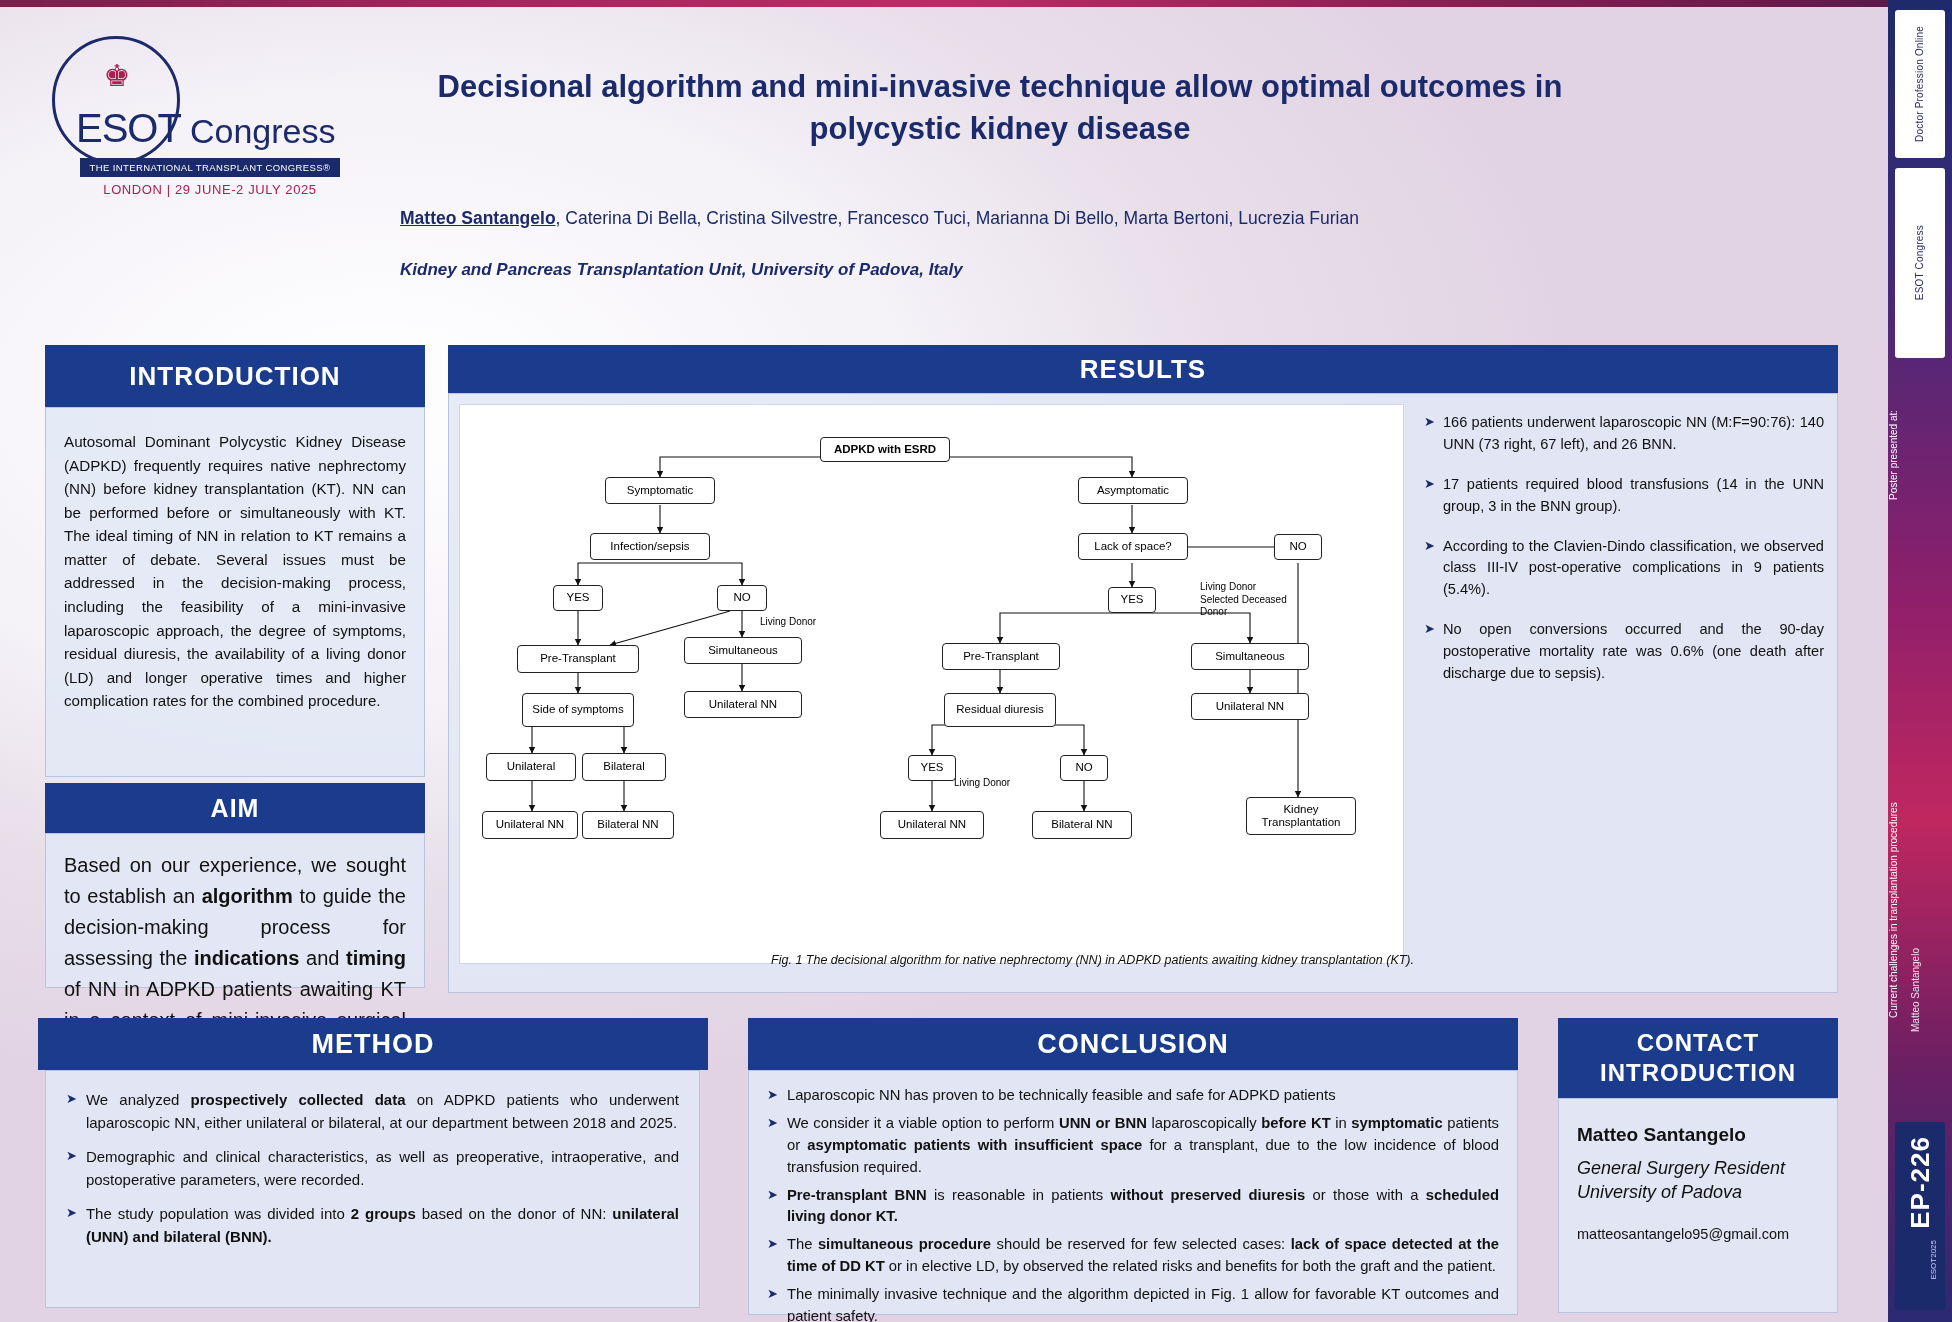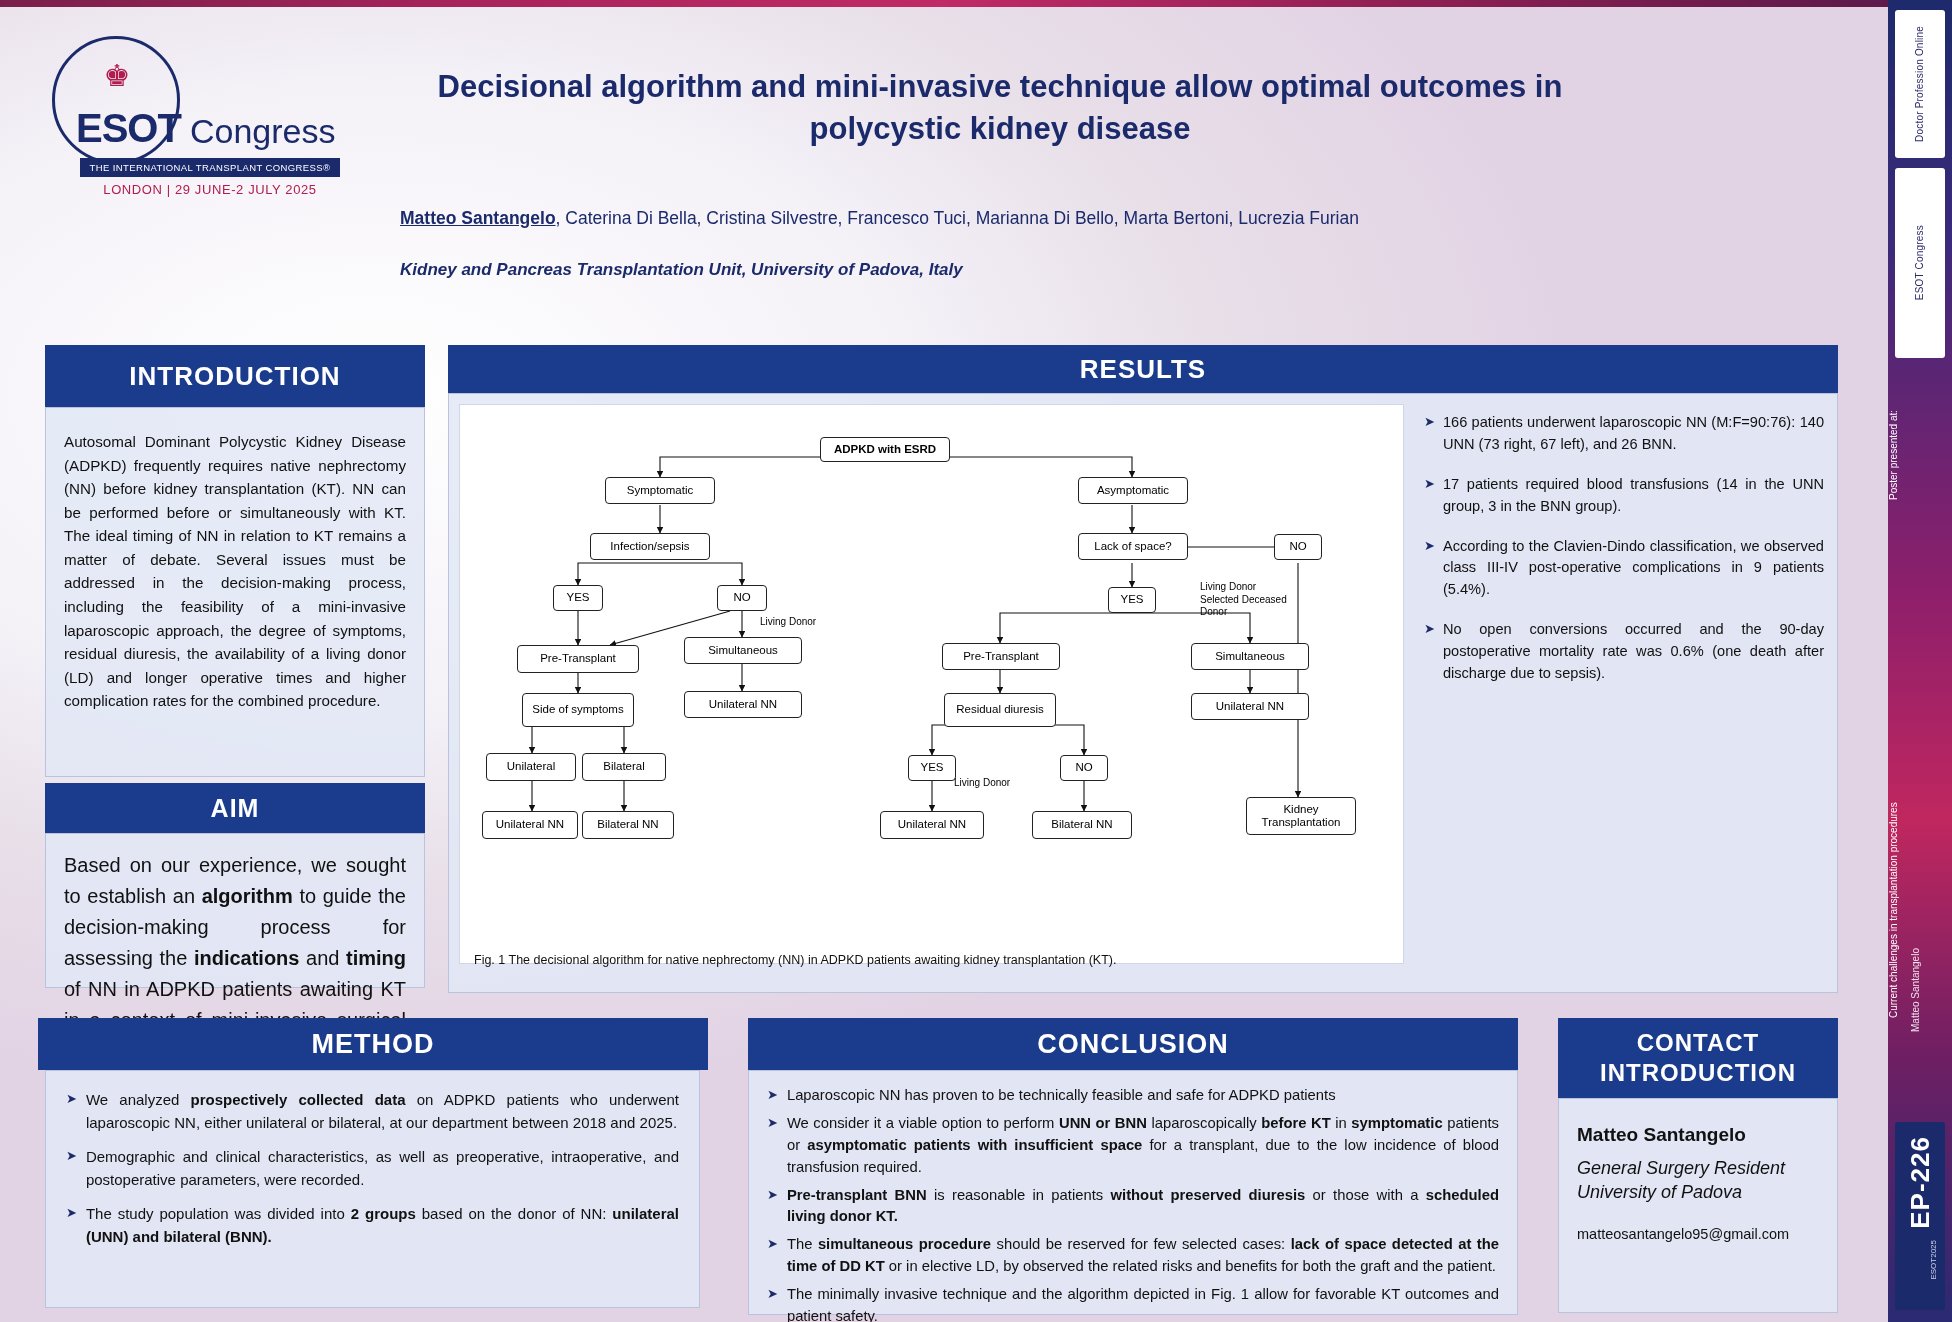--- a/index.html
+++ b/index.html
@@ -67,21 +67,21 @@
     position:absolute; left:12px; top:6px; width:128px; height:128px;
     border:3px solid #1b2a6b; border-radius:50%;
     background:transparent;
   }
   #logo .crown {
     position:absolute; left:48px; top:28px; width:58px; height:36px;
     color:#b01c4e; font-size:30px; text-align:center; line-height:36px;
   }
   #logo .esot {
     position:absolute; left:36px; top:76px;
-    font-size:40px; font-weight:bold; color:#1b2a6b; letter-spacing:-1px;
+    font-size:40px; font-weight:normal; color:#1b2a6b; letter-spacing:-1px;
   }
   #logo .congress {
     position:absolute; left:150px; top:82px;
     font-size:34px; color:#1b2a6b; font-weight:300;
   }
   #logo .tagline {
     position:absolute; left:40px; top:128px; width:260px;
     font-size:9.5px; color:#ffffff; background:#1b2a6b;
     padding:4px 6px; text-align:center; letter-spacing:.4px;
   }
@@ -122,21 +122,21 @@
   #intro-body { position:absolute; left:45px; top:407px; width:380px; height:370px; padding:22px 18px; font-size:15.2px; color:#111; line-height:1.55; text-align:justify; }
 
   
   #aim-head { position:absolute; left:45px; top:783px; width:380px; height:50px; font-size:25px; }
   #aim-body { position:absolute; left:45px; top:833px; width:380px; height:155px; padding:16px 18px; font-size:20px; color:#111; line-height:1.55; text-align:justify; }
 
   
   #res-head { position:absolute; left:448px; top:345px; width:1390px; height:48px; font-size:26px; }
   #res-body { position:absolute; left:448px; top:393px; width:1390px; height:600px; background:rgba(226,232,246,0.85); border:1px solid #b9c3de; }
   #fig-wrap { position:absolute; left:10px; top:10px; width:945px; height:560px; background:#ffffff; border:1px solid #cfd6e6; }
-  #fig-caption { position:absolute; left:14px; top:548px; width:940px; font-size:12.5px; color:#111; }
+  #fig-caption { position:absolute; left:14px; top:548px; width:940px; font-size:12.5px; font-style:italic; color:#111;text-align:right; }
   #res-bullets { position:absolute; left:975px; top:18px; width:400px; font-size:14.6px; color:#111; line-height:1.5; }
   #res-bullets .b { display:flex; margin-bottom:18px; text-align:justify; }
   #res-bullets .b .mk { color:#1b2a6b; margin-right:8px; font-size:13px; line-height:1.5; }
 
   
   #met-head { position:absolute; left:38px; top:1018px; width:670px; height:52px; font-size:27px; }
   #met-body { position:absolute; left:45px; top:1070px; width:655px; height:238px; padding:18px 20px; font-size:15px; color:#111; line-height:1.5; }
   .bullet { display:flex; margin-bottom:12px; text-align:justify; }
   .bullet .mk { color:#1b2a6b; margin-right:9px; font-size:13px; line-height:1.55; }
 

